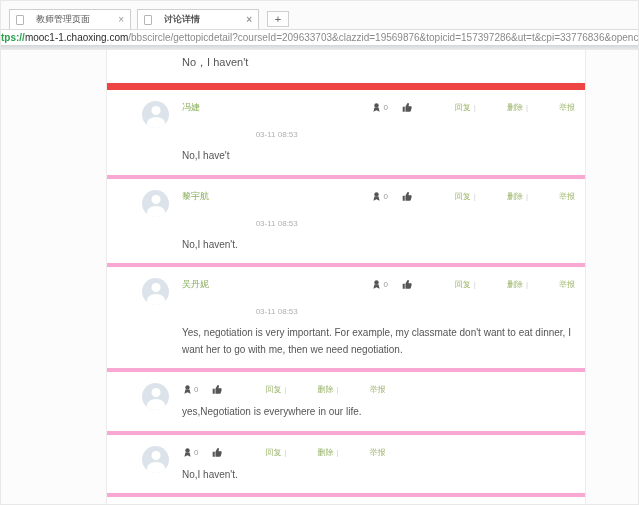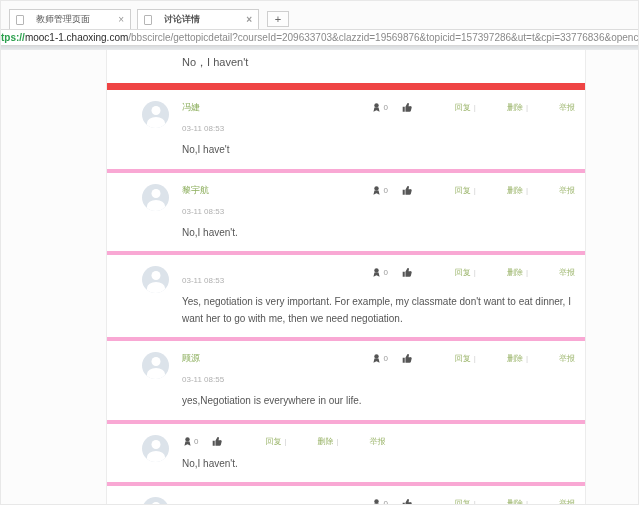--- a/index.html
+++ b/index.html
@@ -37,21 +37,21 @@
   .avatar { position:absolute; left:35px; top:11px; width:27px; height:27px; border-radius:50%;
             background:#dce3ea; overflow:hidden; }
   .avatar::before { content:""; position:absolute; top:5px; left:50%; transform:translateX(-50%);
                     width:9px; height:9px; border-radius:50%; background:#fff; }
   .avatar::after { content:""; position:absolute; top:16px; left:50%; transform:translateX(-50%);
                    width:18px; height:12px; border-radius:50% 50% 0 0; background:#fff; }
 
   .head { display:flex; align-items:flex-start; }
   .who { flex:1; }
   .name { font-size:9px; color:#8cae5c; }
-  .time { font-size:8px; color:#b0b0b0; margin-top:10px; }
+  .time { font-size:8px; color:#b0b0b0; margin-top:16px;text-align:center; }
   .text { font-size:10px; color:#555; margin-top:9px; line-height:1.65; }
 
   .actions { display:flex; align-items:center; gap:14px; padding-top:1px; }
   .praise { display:flex; align-items:flex-end; gap:1px; }
   .praise-count { font-size:8px; color:#9a9a9a; }
   .icon-btn { display:inline-flex; align-items:center; cursor:pointer; }
   .links { font-size:8px; white-space:nowrap; }
   .link { color:#9ab469; text-decoration:none; cursor:pointer;margin-left:28px; }
   .sep { color:#d0d0d0; margin:0 3px; font-size:8px; }
 </style>
@@ -135,20 +135,21 @@
             </span>
           </div>
         </div>
         <div class="text">No,I haven't.</div>
       </div>
 
       <div class="comment">
         <div class="avatar"></div>
         <div class="head">
           <div class="who">
+            <div class="name">吴丹妮</div>
             <div class="time">03-11 08:53</div>
           </div>
           <div class="actions">
             <span class="praise icon-btn">
               <svg width="11" height="11" viewBox="0 0 16 16">
                   <circle cx="8" cy="5" r="3.2" fill="#555"></circle>
                   <path d="M5 8l-1.5 6L8 12l4.5 2L11 8z" fill="#555"></path>
                 </svg>
               <span class="praise-count">0</span>
             </span>
@@ -161,24 +162,20 @@
               <a class="link">回复</a><span class="sep">|</span><a class="link">删除</a><span class="sep">|</span><a class="link">举报</a>
             </span>
           </div>
         </div>
         <div class="text">Yes, negotiation is very important. For example, my classmate don't want to eat dinner, I want her to go with me, then we need negotiation.</div>
       </div>
 
       <div class="comment">
         <div class="avatar"></div>
         <div class="head">
-          <div class="who">
-            <div class="name">顾源</div>
-            <div class="time">03-11 08:55</div>
-          </div>
           <div class="actions">
             <span class="praise icon-btn">
               <svg width="11" height="11" viewBox="0 0 16 16">
                   <circle cx="8" cy="5" r="3.2" fill="#555"></circle>
                   <path d="M5 8l-1.5 6L8 12l4.5 2L11 8z" fill="#555"></path>
                 </svg>
               <span class="praise-count">0</span>
             </span>
             <span class="icon-btn">
               <svg width="11" height="11" viewBox="0 0 16 16">

